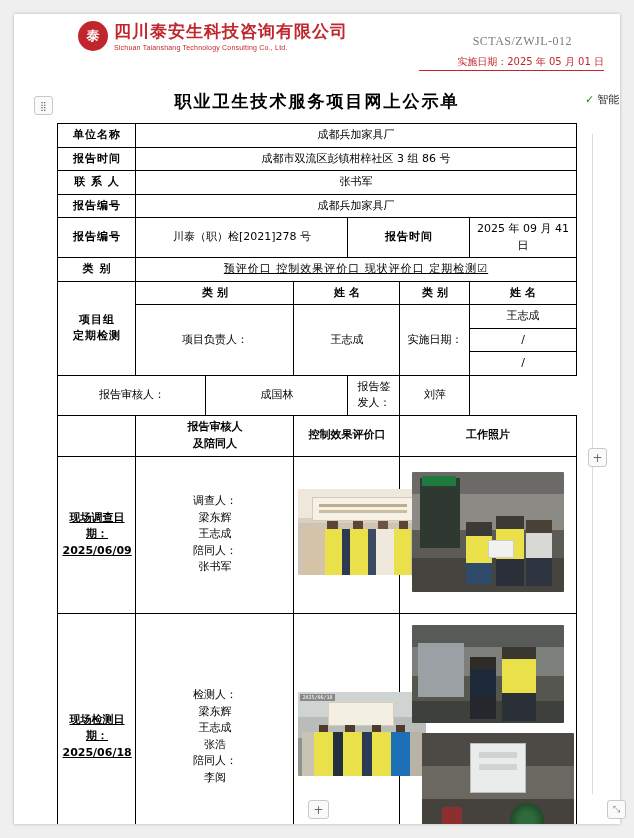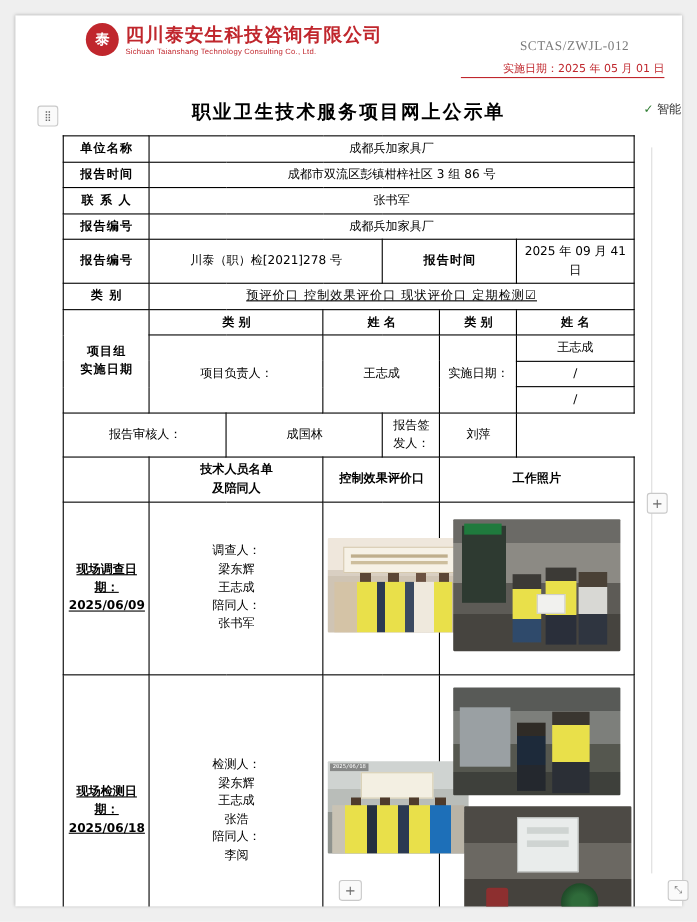--- a/index.html
+++ b/index.html
@@ -280,21 +280,21 @@
         <td>2025 年 09 月 41 日</td>
       </tr>
       <tr class="r">
         <td class="lbl">类  别</td>
         <td colspan="6" class="chk">预评价口   控制效果评价口    现状评价口   定期检测☑</td>
       </tr>
 
       <tr class="r">
         <td rowspan="4" class="vlabel">
           <div>项目组</div>
-          <div>实施日期</div>
+          <div>定期检测</div>
         </td>
         <td colspan="2" class="bold">类  别</td>
         <td colspan="2" class="bold">姓  名</td>
         <td class="bold">类  别</td>
         <td class="bold">姓  名</td>
       </tr>
       <tr class="r">
         <td colspan="2" rowspan="3">项目负责人：</td>
         <td colspan="2" rowspan="3">王志成</td>
         <td rowspan="3">实施日期：</td>
@@ -309,21 +309,21 @@
       <tr class="r">
         <td colspan="2">报告审核人：</td>
         <td colspan="2">成国林</td>
         <td>报告签发人：</td>
         <td>刘萍</td>
       </tr>
 
       <tr>
         <td style="height:34px"></td>
         <td colspan="2" class="bold">
-          <div>技术人员名单</div>
+          <div>报告审核人</div>
           <div>及陪同人</div>
         </td>
         <td colspan="2" class="bold">控制效果评价口</td>
         <td colspan="2" class="bold">工作照片</td>
       </tr>
 
       <tr>
         <td class="date-cell" style="height:150px">
           <div>现场调查日期：</div>
           <div>2025/06/09</div>

